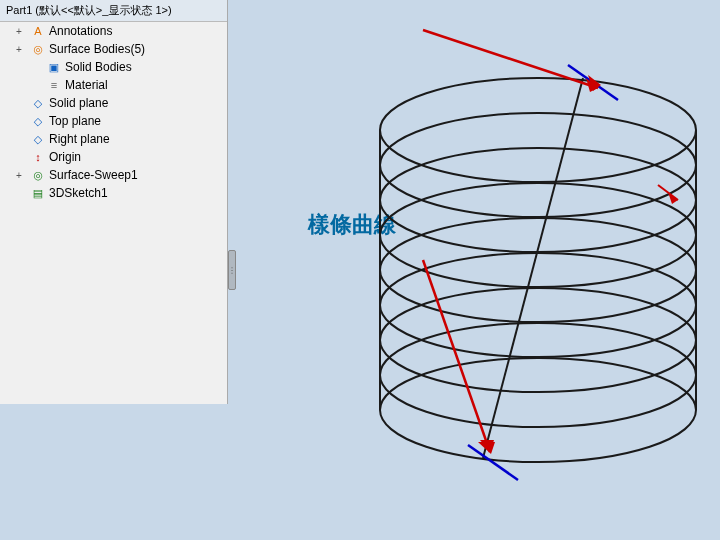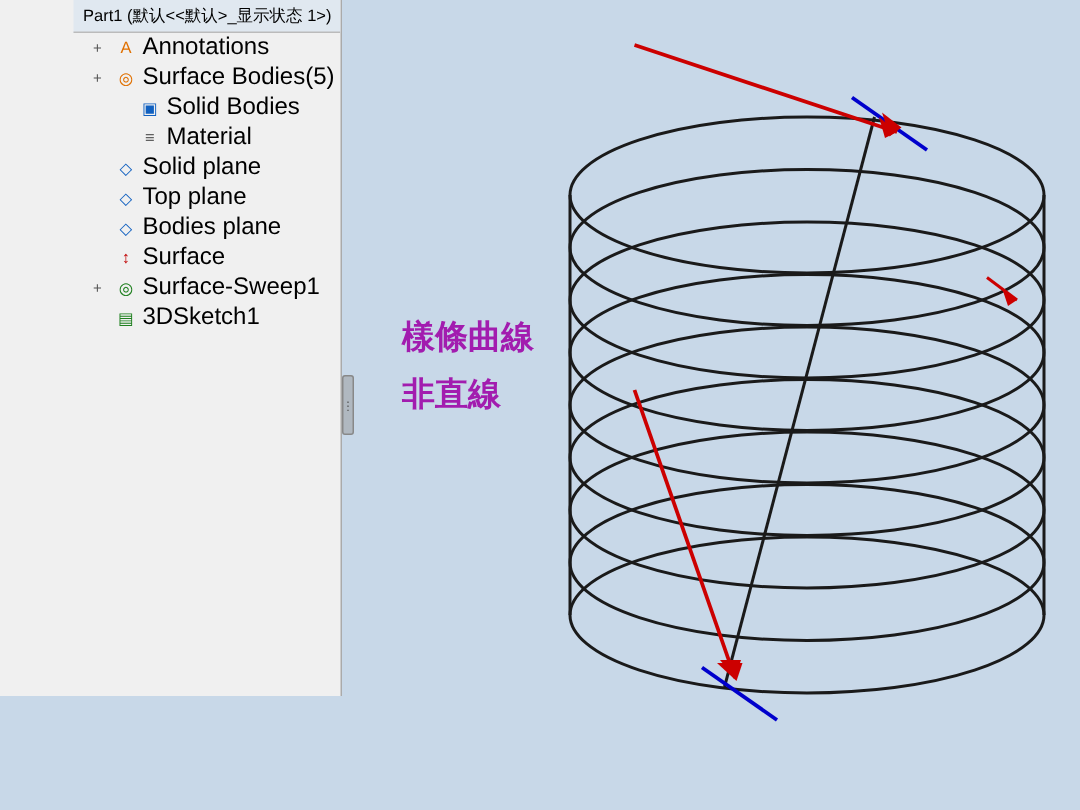--- a/index.html
+++ b/index.html
@@ -10,27 +10,26 @@
       font-family: 'Microsoft YaHei', Arial, sans-serif;
       font-size: 13px;
       background: #c8d8e8;
       display: flex;
     }
 
     
     #sidebar {
       width: 228px;
       min-width: 228px;
-      height: 464px;
+      height: 404px;
       background: #f0f0f0;
       border-right: 1px solid #aaa;
       display: flex;
       flex-direction: column;
       overflow: hidden;
-      align-items: flex-end;
     }
 
     #sidebar-title {
       background: #e0e8f0;
       padding: 3px 6px;
       font-size: 11px;
       border-bottom: 1px solid #bbb;
       white-space: nowrap;
       overflow: hidden;
     }
@@ -54,21 +53,21 @@
       width: 16px;
       height: 16px;
       margin-right: 3px;
       flex-shrink: 0;
       display: inline-flex;
       align-items: center;
       justify-content: center;
       font-size: 11px;
     }
     .tree-item .item-label {
-      font-size: 16px;
+      font-size: 12px;
     }
 
     
     .icon-orange { color: #e07000; }
     .icon-blue { color: #1060c0; }
     .icon-green { color: #208020; }
     .icon-red { color: #c00000; }
     .icon-gray { color: #606060; }
 
     
@@ -78,22 +77,23 @@
       background: #c8d8e8;
       position: relative;
       overflow: hidden;
     }
 
     
     .annotation-text {
       position: absolute;
       font-size: 22px;
       font-weight: bold;
-      color: #a21caf;
+      color: #0369a1;
       pointer-events: none;
+      margin-left: 40px;
     }
 
     
     #main-svg {
       position: absolute;
       top: 0; left: 0;
       width: 100%;
       height: 100%;
     }
 
@@ -148,26 +148,26 @@
       <span class="item-label">Solid plane</span>
     </div>
       <div class="tree-item" style="padding-left: 16px;">
       <span class="expand-icon"></span>
       <span class="item-icon icon-blue">◇</span>
       <span class="item-label">Top plane</span>
     </div>
       <div class="tree-item" style="padding-left: 16px;">
       <span class="expand-icon"></span>
       <span class="item-icon icon-blue">◇</span>
-      <span class="item-label">Bodies plane</span>
+      <span class="item-label">Right plane</span>
     </div>
       <div class="tree-item" style="padding-left: 16px;">
       <span class="expand-icon"></span>
       <span class="item-icon icon-red">↕</span>
-      <span class="item-label">Surface</span>
+      <span class="item-label">Origin</span>
     </div>
       <div class="tree-item" style="padding-left: 16px;">
       <span class="expand-icon">+</span>
       <span class="item-icon icon-green">◎</span>
       <span class="item-label">Surface-Sweep1</span>
     </div>
       <div class="tree-item" style="padding-left: 16px;">
       <span class="expand-icon"></span>
       <span class="item-icon icon-green">▤</span>
       <span class="item-label">3DSketch1</span>
@@ -175,21 +175,20 @@
     </div>
 </div>
 
 <div id="viewport">
 
   <div id="resize-handle">
     <span style="font-size:8px;color:#555;">⋮</span>
   </div>
 
   <div class="annotation-text" style="left:40px; top:210px;">樣條曲線</div>
-  <div class="annotation-text" style="left:40px; top:248px;">非直線</div>
 
   <svg id="main-svg" viewBox="0 0 492 540" xmlns="http://www.w3.org/2000/svg">
 
     <g stroke="#1a1a1a" stroke-width="2" fill="none">
 
       <ellipse cx="310" cy="130" rx="158" ry="52"></ellipse>
       <ellipse cx="310" cy="165" rx="158" ry="52"></ellipse>
       <ellipse cx="310" cy="200" rx="158" ry="52"></ellipse>
       <ellipse cx="310" cy="235" rx="158" ry="52"></ellipse>
       <ellipse cx="310" cy="270" rx="158" ry="52"></ellipse>

